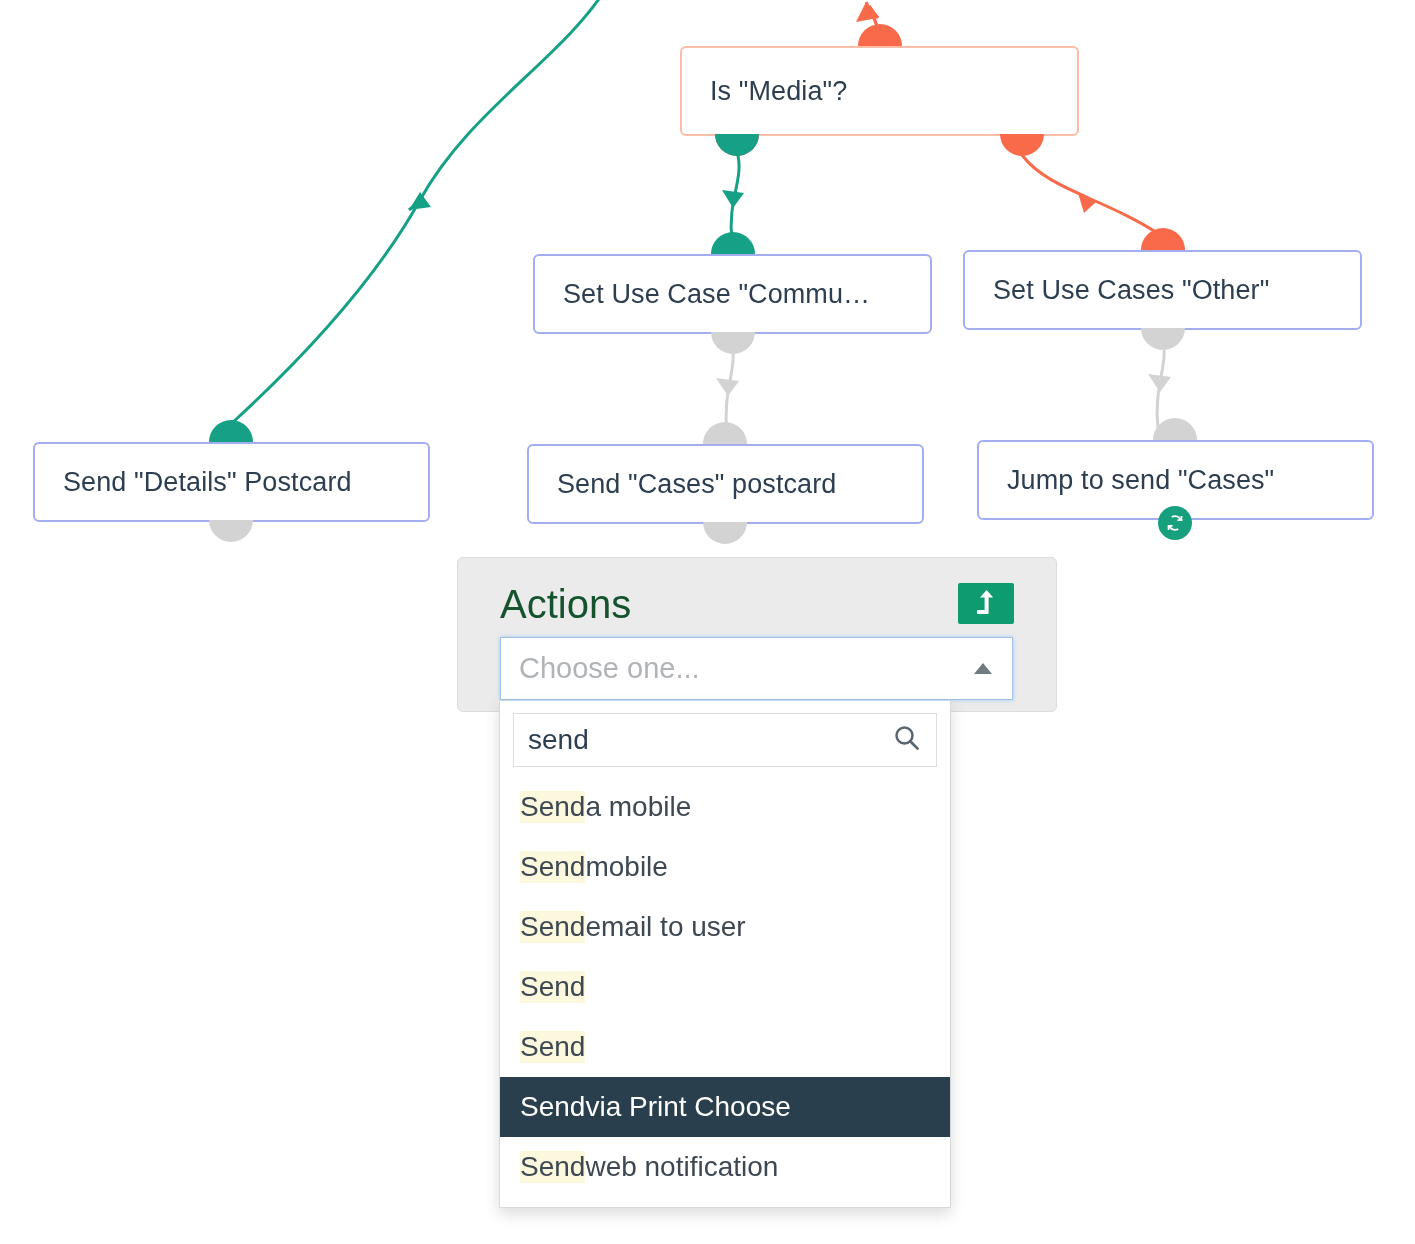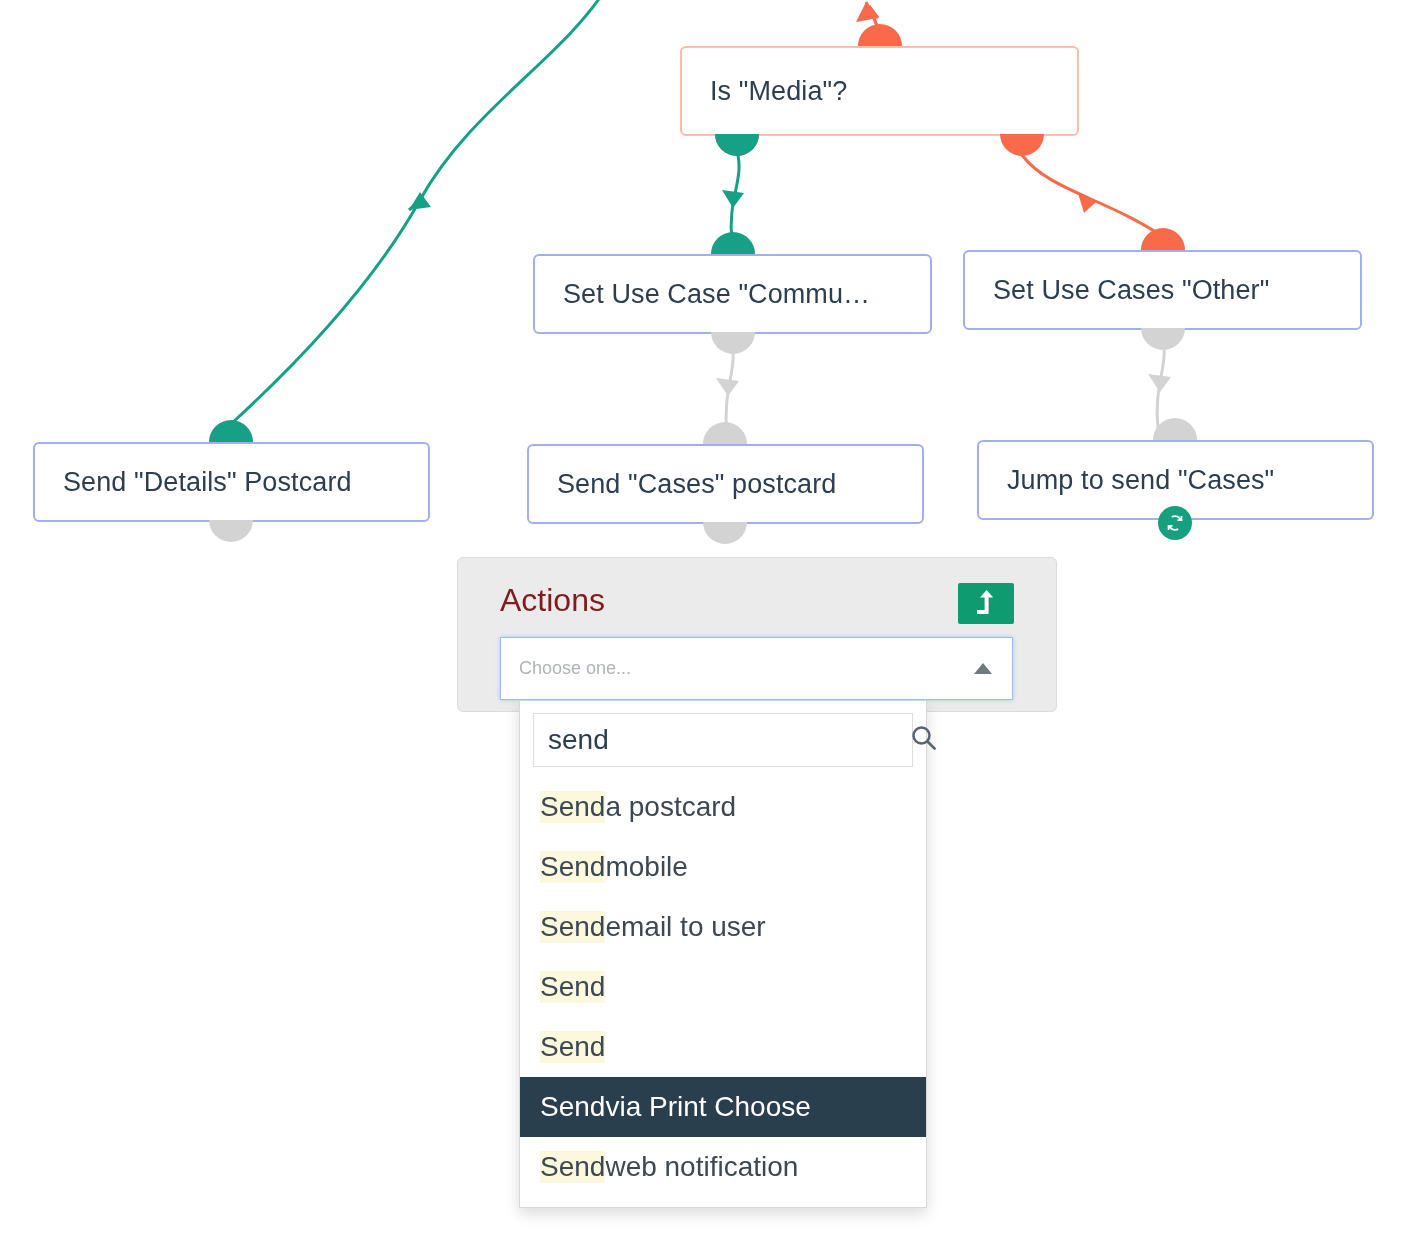--- a/index.html
+++ b/index.html
@@ -91,22 +91,22 @@
     height: 155px;
     box-sizing: border-box;
     background: #ebebeb;
     border: 1px solid #dcdcdc;
     border-radius: 6px;
   }
   #actions-title {
     position: absolute;
     left: 42px;
     top: 24px;
-    font-size: 32px;
-    color: #7f1d1d;
+    font-size: 40px;
+    color: #14532d;
   }
   #jump-button {
     position: absolute;
     right: 42px;
     top: 25px;
     width: 56px;
     height: 41px;
     background: #0e9b6f;
     border: none;
     border-radius: 2px;
@@ -126,44 +126,43 @@
     box-sizing: border-box;
     background: #ffffff;
     border: 1px solid #9fc3e8;
     box-shadow: 0 0 4px rgba(102,175,233,0.55);
     display: flex;
     align-items: center;
     padding: 0 18px;
   }
   #select-placeholder {
     flex: 1;
-    font-size: 18px;
+    font-size: 29px;
     color: #b0b3b8;
   }
   .caret-up {
     width: 0; height: 0;
     border-left: 9px solid transparent;
     border-right: 9px solid transparent;
     border-bottom: 11px solid #6f7b80;
     margin-right: 2px;
   }
 
   
   #dropdown {
     position: absolute;
     left: 499px;
     top: 701px;
-    width: 408px;
+    width: 452px;
     box-sizing: border-box;
     background: #ffffff;
     border: 1px solid #d8d8d8;
     border-top: none;
     box-shadow: 0 6px 14px rgba(0,0,0,0.14);
     padding-bottom: 10px;
-    margin-left: 20px;
   }
   #dropdown-search-wrap {
     margin: 12px 13px 10px 13px;
     height: 54px;
     border: 1px solid #dedede;
     background: #fff;
     display: flex;
     align-items: center;
     padding: 0 14px;
     box-sizing: border-box;
@@ -300,21 +299,21 @@
       <svg width="30" height="30" viewBox="0 0 24 24" aria-hidden="true">
         <circle cx="10" cy="10" r="6.4" fill="none" stroke="#5a6570" stroke-width="2"></circle>
         <line x1="14.8" y1="14.8" x2="20.5" y2="20.5" stroke="#5a6570" stroke-width="2.2" stroke-linecap="round"></line>
       </svg>
     </span>
   </div>
 
   <div id="dropdown-options">
     <div class="option">
       <span class="hl">Send</span>
-        <span> a postcard</span>
+        <span> a mobile</span>
     </div>
     <div class="option">
       <span class="hl">Send</span>
         <span> mobile</span>
     </div>
     <div class="option">
       <span class="hl">Send</span>
         <span> email to user</span>
     </div>
     <div class="option">

